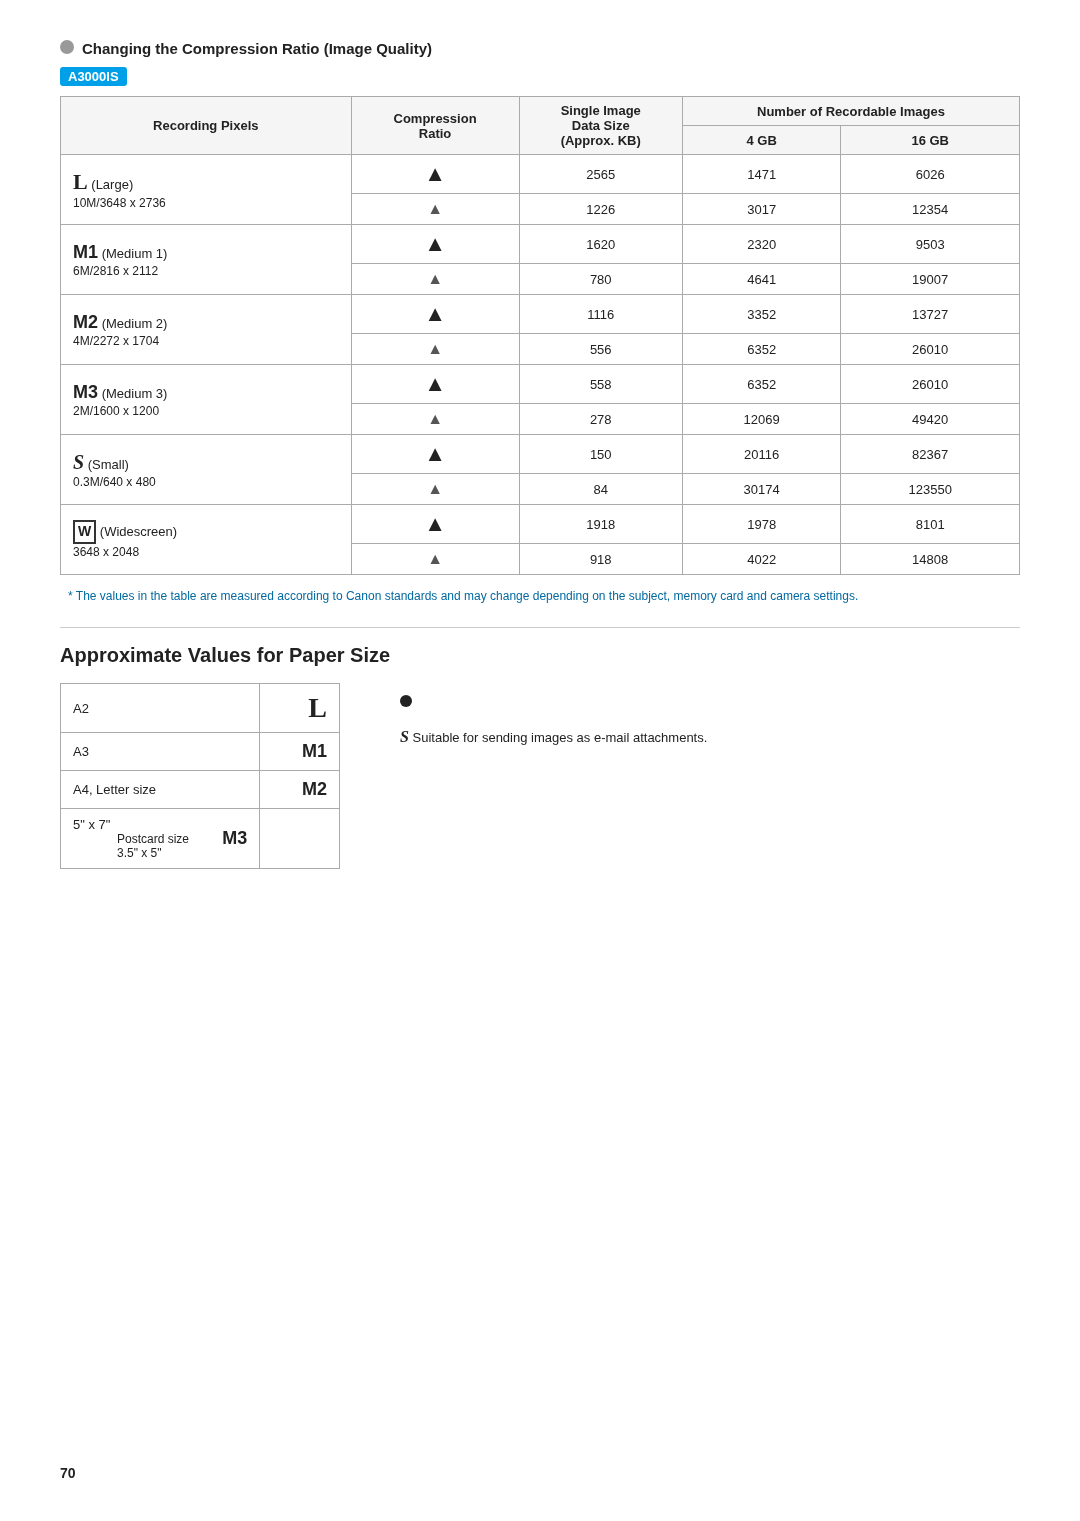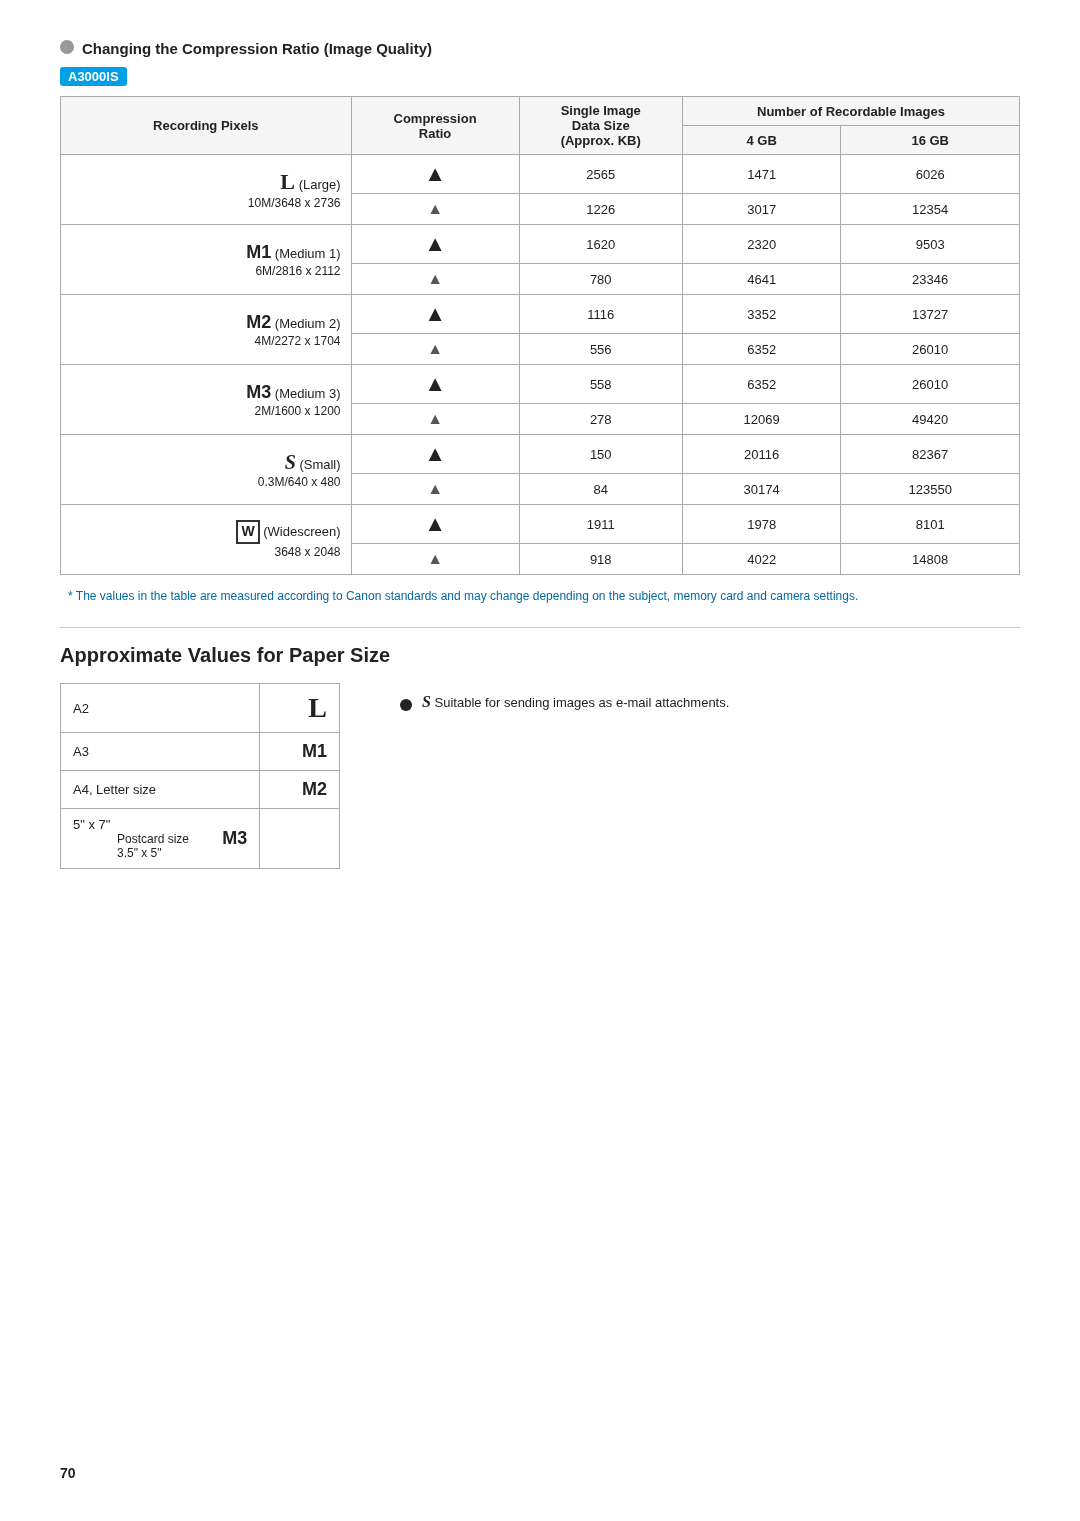--- a/index.html
+++ b/index.html
@@ -46,21 +46,21 @@
       text-align: center;
       vertical-align: middle;
     }
 
     .main-table th {
       background: #f5f5f5;
       font-size: 13px;
     }
 
     .main-table td.pixel-cell {
-      text-align: right;
+      text-align: left;
       font-size: 13px;
       padding-left: 12px;
       min-width: 180px;
     }
 
     .col-header-recording {
       text-align: left;
       padding-left: 12px;
       font-weight: bold;
       font-size: 13px;
@@ -126,22 +126,23 @@
       list-style: none;
       display: flex;
       flex-direction: column;
       gap: 14px;
       font-size: 13px;
       flex: 1;
     }
 
     .notes-list li {
       display: flex;
-      align-items: flex-end;
-      gap: 10px;
+      align-items: flex-start;
+      gap: 21px;
+      flex-direction: column;
     }
 
     .bullet-circle {
       width: 12px;
       height: 12px;
       border-radius: 50%;
       background: #222;
       flex-shrink: 0;
       margin-top: 2px;
     }
@@ -229,21 +230,21 @@
       </td>
       <td><span style="font-size:22px;">▲</span></td>
       <td>1620</td>
       <td>2320</td>
       <td>9503</td>
     </tr>
     <tr>
       <td><span style="font-size:16px; color:#555;">▲</span></td>
       <td>780</td>
       <td>4641</td>
-      <td>23346</td>
+      <td>19007</td>
     </tr>
 
     <tr>
       <td class="pixel-cell" rowspan="2">
         <span style="font-size:18px; font-weight:bold;">M2</span>
         <span style="font-size:13px;"> (Medium 2)</span><br>
         <span style="font-size:12px;">4M/2272 x 1704</span>
       </td>
       <td><span style="font-size:22px;">▲</span></td>
       <td>1116</td>
@@ -293,21 +294,21 @@
       <td>123550</td>
     </tr>
 
     <tr>
       <td class="pixel-cell" rowspan="2">
         <span style="font-size:14px; font-weight:bold; border:2px solid #333; padding:0 3px; display:inline-block; line-height:1.4;">W</span>
         <span style="font-size:13px;"> (Widescreen)</span><br>
         <span style="font-size:12px;">3648 x 2048</span>
       </td>
       <td><span style="font-size:22px;">▲</span></td>
-      <td>1911</td>
+      <td>1918</td>
       <td>1978</td>
       <td>8101</td>
     </tr>
     <tr>
       <td><span style="font-size:16px; color:#555;">▲</span></td>
       <td>918</td>
       <td>4022</td>
       <td>14808</td>
     </tr>
   </tbody>

